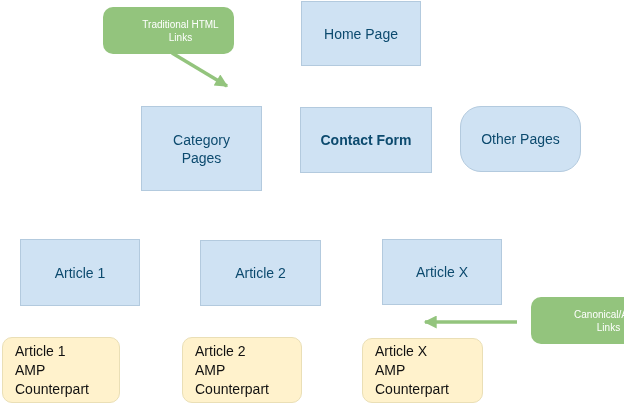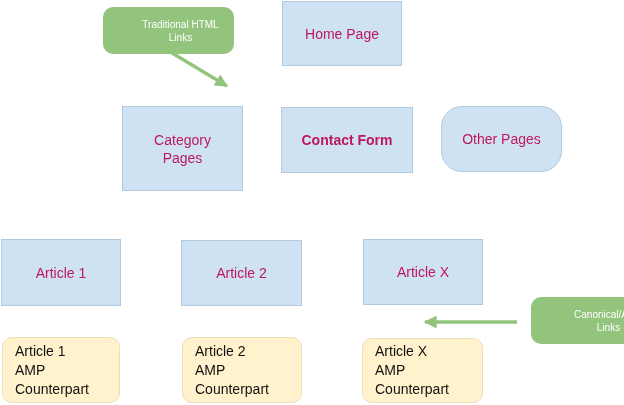--- a/index.html
+++ b/index.html
@@ -10,22 +10,23 @@
     font-family:"Liberation Sans","DejaVu Sans",sans-serif;
     overflow:hidden;
   }
   .box-blue{
     position:absolute;
     background:var(--node_fill,#cfe2f3);
     border:1px solid var(--node_border,#b3cade);
     box-sizing:border-box;
     display:flex;align-items:center;justify-content:center;
     text-align:center;
-    font-size:14px;line-height:18px;color:#be185d;
+    font-size:14px;line-height:18px;color:#0c4a6e;
     white-space:pre-line;
+    margin-left:19px;
   }
   .box-yellow{
     position:absolute;
     background:var(--amp_fill,#fff2cc);
     border:1px solid var(--amp_border,#eadfb6);
     box-sizing:border-box;
     border-radius:10px;
     display:flex;align-items:center;justify-content:flex-start;
     text-align:left;
     padding-left:12px;padding-right:4px;

